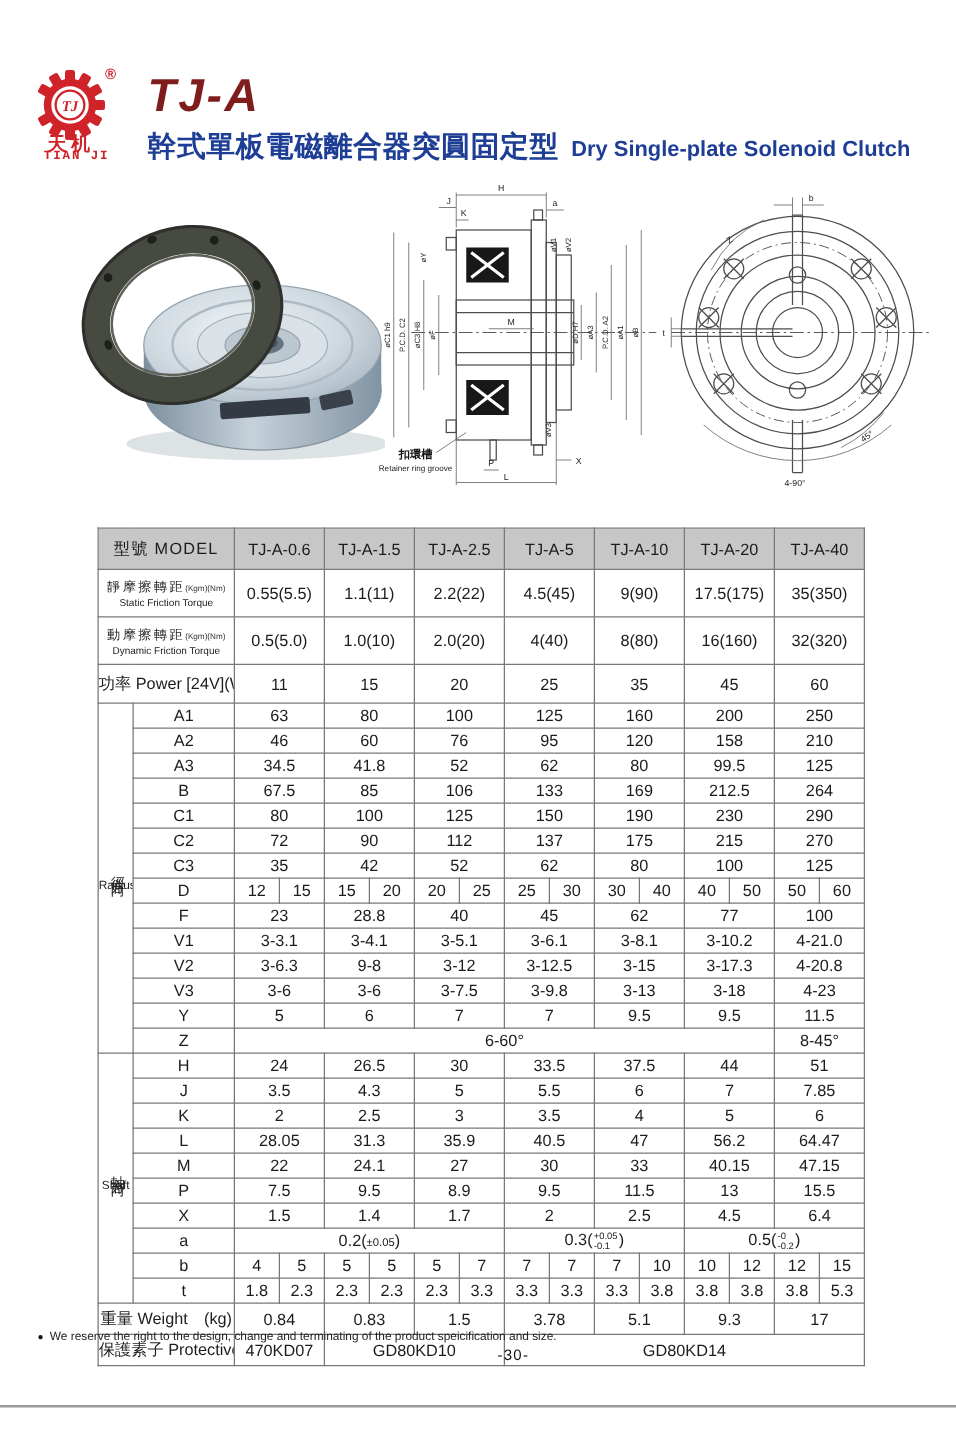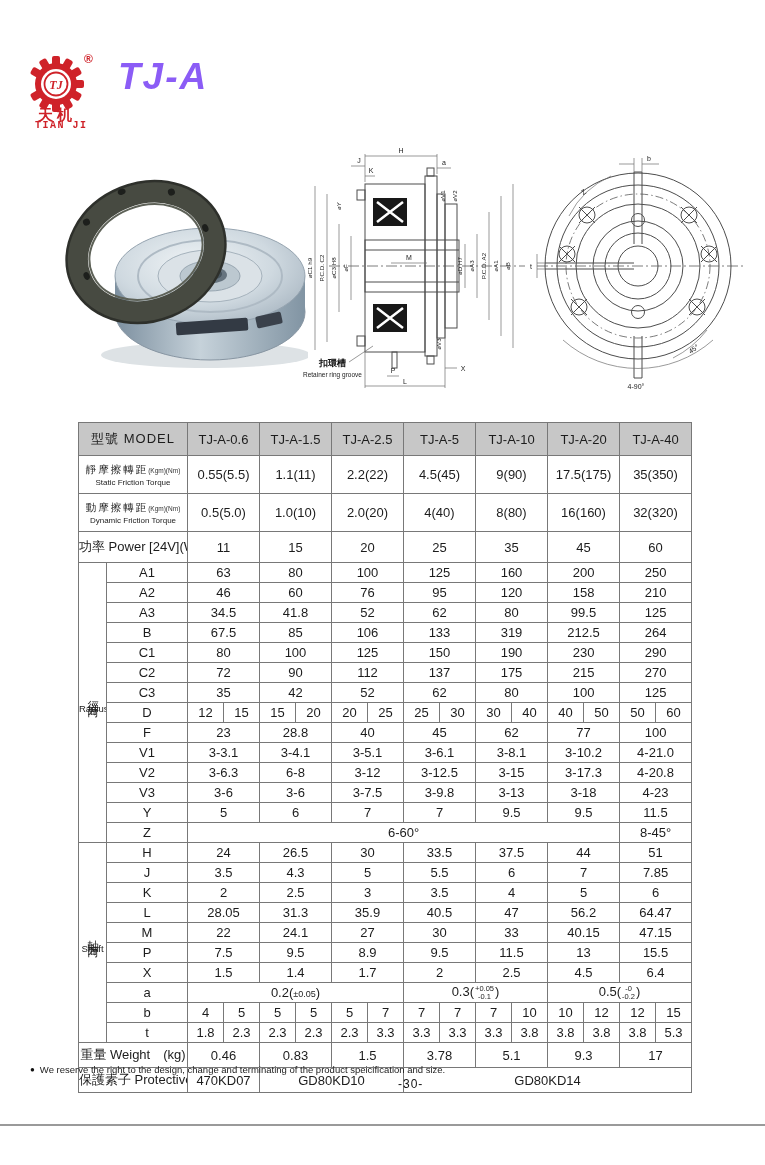--- a/index.html
+++ b/index.html
@@ -7,21 +7,21 @@
         font-family:"Liberation Sans","DejaVu Sans",sans-serif;overflow:hidden;color:#1c1c1c;}
 
   
   .header{position:absolute;top:56px;left:28px;display:flex;}
   .logo{position:relative;width:74px;height:78px;}
   .logo-reg{position:absolute;top:-4px;left:56px;color:#cf2229;font-size:12px;font-weight:bold;}
   .logo-zh{position:absolute;top:50px;left:10px;color:#cf2229;font-size:15px;font-weight:bold;
            font-family:"Liberation Serif","DejaVu Serif",serif;letter-spacing:4px;}
   .logo-en{position:absolute;top:64px;left:7px;color:#cf2229;font-size:10px;font-weight:bold;letter-spacing:1.5px;font-family:Liberation Mono, monospace;}
   .titles{margin-left:16px;margin-top:2px;}
-  .series{font-size:37px;font-weight:bold;font-style:italic;color:#8b5cf6;letter-spacing:2px;line-height:1;}
+  .series{font-size:37px;font-weight:bold;font-style:italic;color:#7f1d1d;letter-spacing:2px;line-height:1;}
   .subtitle{margin-top:7px;display:flex;align-items:baseline;gap:10px;white-space:nowrap;}
   .t-zh{font-size:23px;font-weight:bold;color:#1d3e94;letter-spacing:0.5px;}
   .t-en{font-size:17.5px;font-weight:bold;color:#1d3e94;}
 
   
   .figures{position:absolute;top:138px;left:0;width:765px;height:262px;}
   .photo{position:absolute;left:58px;top:12px;}
   .sideview{position:absolute;left:293px;top:0px;}
   .frontview{position:absolute;left:523px;top:6px;}
   svg .ln{stroke:#4d4d4d;fill:none;stroke-width:1;}
@@ -48,21 +48,21 @@
   .sl-zh{font-size:10.5px;letter-spacing:2px;white-space:nowrap;}
   .sl-unit{font-size:6.5px;letter-spacing:0;color:#333;}
   .sl-en{font-size:8px;color:#222;margin-top:1px;letter-spacing:0;}
   .power-label{text-align:left;font-size:10px;padding-left:3px;white-space:nowrap;}
   .bottom-label{text-align:left;font-size:10px;padding-left:4px;white-space:nowrap;}
   .section-cell{vertical-align:middle;}
   .sec-vert{writing-mode:vertical-rl;text-orientation:upright;margin:0 auto;font-size:11.5px;letter-spacing:3px;line-height:1;}
   .sec-en{font-size:9.5px;margin-top:3px;}
   .param{font-size:13px;}
   .val{font-size:13px;}
-  .tol{display:inline-flex;flex-direction:column;font-size:7.5px;line-height:1.05;vertical-align:middle;text-align:center;margin:0 1px;}
+  .tol{display:inline-flex;flex-direction:column;font-size:7.5px;line-height:1.05;vertical-align:middle;text-align:left;margin:0 1px;}
   .small{font-size:9px;}
 
   
   .footer{position:absolute;top:1063px;left:30px;width:720px;}
   .note{display:flex;gap:5px;}
   .bullet{font-size:8px;margin-top:2px;color:#111;}
   .note-zh{font-size:11px;font-weight:bold;letter-spacing:1px;color:#111;}
   .note-en{font-size:9.5px;color:#222;margin-top:1px;}
   .page-num{position:absolute;left:368px;top:14px;font-size:12px;letter-spacing:1px;color:#111;}
   .bottom-line{position:absolute;top:1124px;left:0;width:765px;height:2px;background:#9a9a9a;}
@@ -92,20 +92,24 @@
         <circle cx="28" cy="28" r="15" fill="#ffffff"></circle>
         <circle cx="28" cy="28" r="11.5" fill="none" stroke="#cf2229" stroke-width="1.8"></circle>
         <text x="28" y="32.5" text-anchor="middle" font-size="12" font-weight="bold" font-style="italic" font-family="Liberation Serif, DejaVu Serif, serif" fill="#cf2229">TJ</text>
       </svg>
       <div class="logo-reg">®</div>
       <div class="logo-zh">天机</div>
       <div class="logo-en">TIAN JI</div>
     </div>
     <div class="titles">
       <div class="series">TJ-A</div>
+      <div class="subtitle">
+        <span class="t-zh">幹式單板電磁離合器突圓固定型</span>
+        <span class="t-en">Dry Single-plate Solenoid Clutch</span>
+      </div>
     </div>
   </div>
 
   <div class="figures">
 
     <svg class="photo" width="250" height="250" viewBox="0 0 250 250">
       <defs>
         <radialGradient id="topface" cx="42%" cy="38%" r="75%">
           <stop offset="0" stop-color="#f0f4f6"></stop>
             <stop offset="0.55" stop-color="#cfd9e0"></stop>
@@ -338,21 +342,21 @@
             <td colspan="2" class="val">80</td>
             <td colspan="2" class="val">99.5</td>
             <td colspan="2" class="val">125</td>
           </tr>
           <tr class="dim-row">
             <td class="param">B</td>
             <td colspan="2" class="val">67.5</td>
             <td colspan="2" class="val">85</td>
             <td colspan="2" class="val">106</td>
             <td colspan="2" class="val">133</td>
-            <td colspan="2" class="val">319</td>
+            <td colspan="2" class="val">169</td>
             <td colspan="2" class="val">212.5</td>
             <td colspan="2" class="val">264</td>
           </tr>
           <tr class="dim-row">
             <td class="param">C1</td>
             <td colspan="2" class="val">80</td>
             <td colspan="2" class="val">100</td>
             <td colspan="2" class="val">125</td>
             <td colspan="2" class="val">150</td>
             <td colspan="2" class="val">190</td>
@@ -412,21 +416,21 @@
             <td colspan="2" class="val">3-4.1</td>
             <td colspan="2" class="val">3-5.1</td>
             <td colspan="2" class="val">3-6.1</td>
             <td colspan="2" class="val">3-8.1</td>
             <td colspan="2" class="val">3-10.2</td>
             <td colspan="2" class="val">4-21.0</td>
           </tr>
           <tr class="dim-row">
             <td class="param">V2</td>
             <td colspan="2" class="val">3-6.3</td>
-            <td colspan="2" class="val">6-8</td>
+            <td colspan="2" class="val">9-8</td>
             <td colspan="2" class="val">3-12</td>
             <td colspan="2" class="val">3-12.5</td>
             <td colspan="2" class="val">3-15</td>
             <td colspan="2" class="val">3-17.3</td>
             <td colspan="2" class="val">4-20.8</td>
           </tr>
           <tr class="dim-row">
             <td class="param">V3</td>
             <td colspan="2" class="val">3-6</td>
             <td colspan="2" class="val">3-6</td>
@@ -566,21 +570,21 @@
             <td class="val">3.3</td>
             <td class="val">3.3</td>
             <td class="val">3.8</td>
             <td class="val">3.8</td>
             <td class="val">3.8</td>
             <td class="val">3.8</td>
             <td class="val">5.3</td>
           </tr>
           <tr class="bottom-row">
             <td colspan="2" class="bottom-label">重量 Weight　(kg)</td>
-            <td colspan="2" class="val">0.46</td>
+            <td colspan="2" class="val">0.84</td>
             <td colspan="2" class="val">0.83</td>
             <td colspan="2" class="val">1.5</td>
             <td colspan="2" class="val">3.78</td>
             <td colspan="2" class="val">5.1</td>
             <td colspan="2" class="val">9.3</td>
             <td colspan="2" class="val">17</td>
           </tr>
           <tr class="bottom-row">
             <td colspan="2" class="bottom-label">保護素子 Protective band</td>
             <td colspan="2" class="val">470KD07</td>

